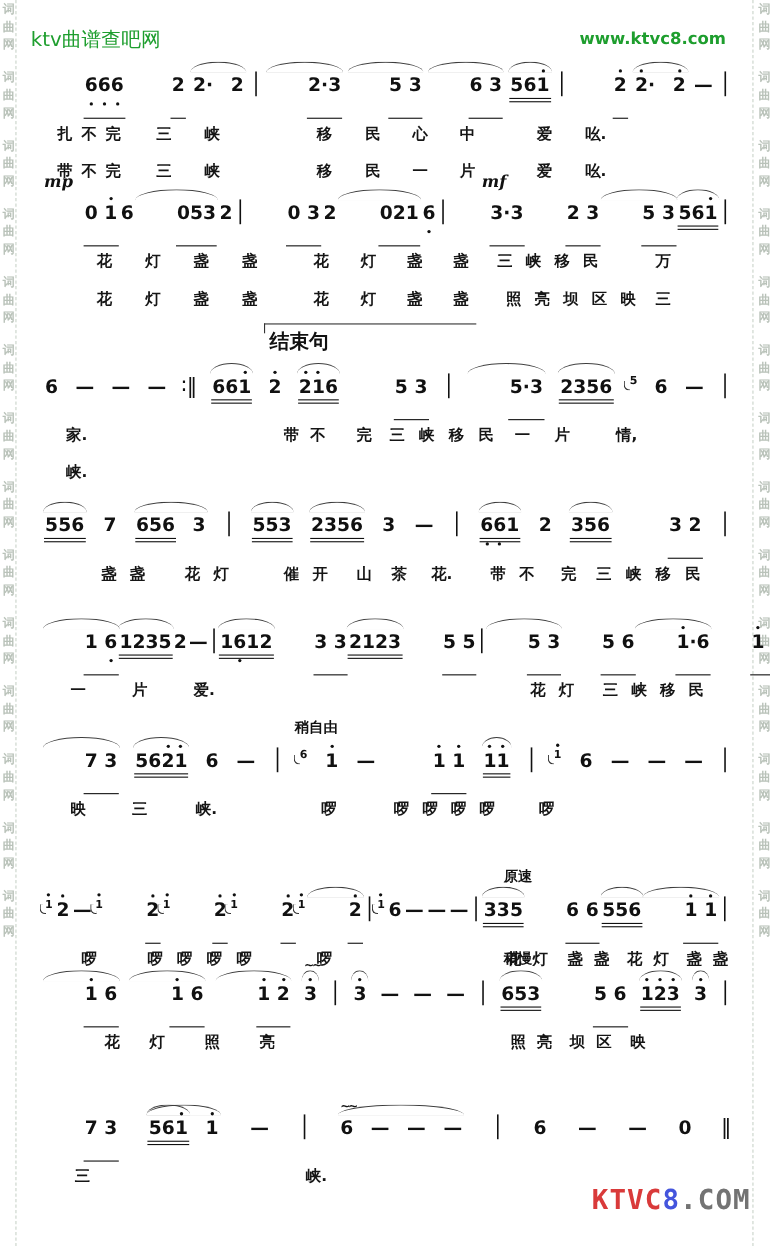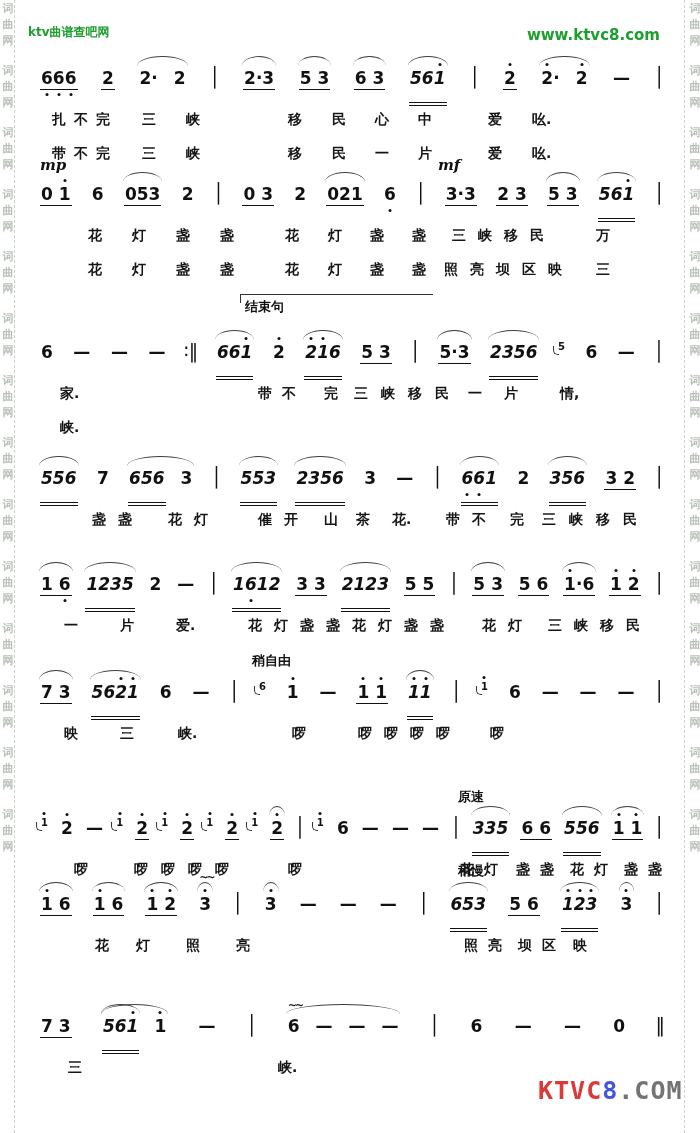--- a/index.html
+++ b/index.html
@@ -11,33 +11,33 @@
   .vline{position:absolute;top:0;bottom:0;width:0;border-left:1px dashed #c9d3c9;}
   .vline.l{left:14px;}  .vline.r{left:684px;}
   .border-chars{
     position:absolute;top:2px;bottom:0;width:14px;
     display:flex;flex-direction:column;align-items:center;gap:16px;
     color:#b9c2b9;font-size:11px;line-height:14px;font-weight:bold;overflow:hidden;
   }
   .border-chars.l{left:1px;} .border-chars.r{left:688px;}
   .bgroup{display:flex;flex-direction:column;gap:2px;align-items:center;}
   
-  .site-name{position:absolute;left:28px;top:24px;font-size:12px;font-weight:bold;}
+  .site-name{position:absolute;left:28px;top:24px;font-size:18px;font-weight:normal;}
   .site-url{position:absolute;right:40px;top:26px;font-size:15px;font-weight:bold;}
   
   .score{position:absolute;left:0;top:0;width:700px;height:1133px;}
   .system{position:absolute;left:40px;width:624px;}
   .notes{
     display:flex;justify-content:space-between;align-items:baseline;
     font-weight:bold;font-size:17px;white-space:pre;
   }
   .tok{position:relative;display:inline-block;}
   .seq{display:inline-block;white-space:pre;padding:0 1px;}
-  .tok.u1 > .seq{border-bottom:1.5px solid #111;padding-bottom:1px;}
-  .tok.u2 > .seq{border-bottom:4px double #111;padding-bottom:14px;font-style:italic;}
+  .tok.u1 > .seq{border-bottom:1.5px solid #111;padding-bottom:19px;margin-left:36px;}
+  .tok.u2 > .seq{border-bottom:4px double #111;padding-bottom:1px;}
   .ch{position:relative;display:inline-block;}
   .ch.hi::before{
     content:"";position:absolute;top:-5px;left:50%;transform:translateX(-50%);
     width:3px;height:3px;border-radius:50%;background:#111;
   }
   .ch.lo::after{
     content:"";position:absolute;bottom:-8px;left:50%;transform:translateX(-50%);
     width:3px;height:3px;border-radius:50%;background:#111;
   }
   .tok.slur::before,.tokgroup.slur::before{
@@ -52,21 +52,21 @@
   }
   .tok.bar{font-weight:400;font-size:19px;margin:0 -2px;}
   .mord{position:absolute;top:-17px;left:1px;font-size:11px;font-weight:bold;letter-spacing:-2px;}
   .tok.slur .mord{top:-23px;}
   .lyric-row{position:relative;height:29px;margin-top:5px;font-size:14px;font-weight:bold;color:#151515;}
   .lyric-seg{position:absolute;top:0;white-space:pre;}
   .marking{position:absolute;top:0;font-weight:bold;}
   .marking.dyn{font-family:"DejaVu Serif",serif;font-style:italic;font-size:15px;}
   .marking.cn{font-size:13px;}
   .bracket{position:absolute;top:2px;height:8px;border-top:1.5px solid #333;border-left:1.5px solid #333;}
-  .bracket-label{position:absolute;top:6px;font-size:13px;font-weight:bold;}
+  .bracket-label{position:absolute;top:6px;font-size:18px;font-weight:bold;}
   
   .logo{
     position:absolute;left:538px;top:1076px;font-size:25px;font-weight:bold;
     letter-spacing:1px;font-family:"DejaVu Sans Mono",monospace;
   }
 </style>
 </head>
 <body>
 
 <div class="border-chars l" style="color: rgb(185, 194, 185);">
@@ -263,21 +263,21 @@
       </div>
       <div class="lyric-row">
         <span class="lyric-seg" style="left: 48px;">花</span>
         <span class="lyric-seg" style="left: 92px;">灯</span>
         <span class="lyric-seg" style="left: 136px;">盏</span>
         <span class="lyric-seg" style="left: 180px;">盏</span>
         <span class="lyric-seg" style="left: 245px;">花</span>
         <span class="lyric-seg" style="left: 288px;">灯</span>
         <span class="lyric-seg" style="left: 330px;">盏</span>
         <span class="lyric-seg" style="left: 372px;">盏</span>
-        <span class="lyric-seg" style="left: 404px; letter-spacing: 12px;">照亮坝区映</span>
+        <span class="lyric-seg" style="left: 420px; letter-spacing: 12px;">照亮坝区映</span>
         <span class="lyric-seg" style="left: 556px;">三</span>
       </div>
     </div>
     <div class="system" style="top: 292px;">
       <div class="bracket" style="left: 200px; width: 192px;"></div>
       <span class="bracket-label" style="left: 205px;">结束句</span>
       <div class="notes" style="padding-top: 48px;"><span class="tok"><span class="seq"><span class="ch">6</span></span></span><span class="tok"><span class="seq"><span class="ch">—</span></span></span><span class="tok"><span class="seq"><span class="ch">—</span></span></span><span class="tok"><span class="seq"><span class="ch">—</span></span></span><span class="tok bar"><span class="seq"><span class="ch">∶</span><span class="ch">‖</span></span></span><span class="tok slur u2"><span class="seq"><span class="ch">6</span><span class="ch">6</span><span class="ch hi">1</span></span></span><span class="tok"><span class="seq"><span class="ch hi">2</span></span></span><span class="tok slur u2"><span class="seq"><span class="ch hi">2</span><span class="ch hi">1</span><span class="ch">6</span></span></span><span class="tok u1"><span class="seq"><span class="ch">5</span><span class="ch"> </span><span class="ch">3</span></span></span><span class="tok bar"><span class="seq"><span class="ch">│</span></span></span><span class="tok slur u1"><span class="seq"><span class="ch">5</span><span class="ch">·</span><span class="ch">3</span></span></span><span class="tok slur u2"><span class="seq"><span class="ch">2</span><span class="ch">3</span><span class="ch">5</span><span class="ch">6</span></span></span><span class="tok grace"><span class="seq"><span class="ch">5</span></span></span><span class="tok"><span class="seq"><span class="ch">6</span></span></span><span class="tok"><span class="seq"><span class="ch">—</span></span></span><span class="tok bar"><span class="seq"><span class="ch">│</span></span></span></div>
       <div class="lyric-row">
         <span class="lyric-seg" style="left: 20px;">家.</span>
         <span class="lyric-seg" style="left: 218px; letter-spacing: 10px;">带不</span>
@@ -304,27 +304,26 @@
         <span class="lyric-seg" style="left: 470px;">完</span>
         <span class="lyric-seg" style="left: 502px; letter-spacing: 13px;">三峡移民</span>
       </div>
     </div>
     <div class="system" style="top: 546px;">
       <div class="notes" style="padding-top: 26px;"><span class="tok slur u1"><span class="seq"><span class="ch">1</span><span class="ch"> </span><span class="ch lo">6</span></span></span><span class="tok slur u2"><span class="seq"><span class="ch">1</span><span class="ch">2</span><span class="ch">3</span><span class="ch">5</span></span></span><span class="tok"><span class="seq"><span class="ch">2</span></span></span><span class="tok"><span class="seq"><span class="ch">—</span></span></span><span class="tok bar"><span class="seq"><span class="ch">│</span></span></span><span class="tok slur u2"><span class="seq"><span class="ch">1</span><span class="ch lo">6</span><span class="ch">1</span><span class="ch">2</span></span></span><span class="tok u1"><span class="seq"><span class="ch">3</span><span class="ch"> </span><span class="ch">3</span></span></span><span class="tok slur u2"><span class="seq"><span class="ch">2</span><span class="ch">1</span><span class="ch">2</span><span class="ch">3</span></span></span><span class="tok u1"><span class="seq"><span class="ch">5</span><span class="ch"> </span><span class="ch">5</span></span></span><span class="tok bar"><span class="seq"><span class="ch">│</span></span></span><span class="tok slur u1"><span class="seq"><span class="ch">5</span><span class="ch"> </span><span class="ch">3</span></span></span><span class="tok u1"><span class="seq"><span class="ch">5</span><span class="ch"> </span><span class="ch">6</span></span></span><span class="tok slur u1"><span class="seq"><span class="ch hi">1</span><span class="ch">·</span><span class="ch">6</span></span></span><span class="tok u1"><span class="seq"><span class="ch hi">1</span><span class="ch"> </span><span class="ch hi">2</span></span></span><span class="tok bar"><span class="seq"><span class="ch">│</span></span></span></div>
       <div class="lyric-row">
         <span class="lyric-seg" style="left: 24px;">一</span>
         <span class="lyric-seg" style="left: 80px;">片</span>
         <span class="lyric-seg" style="left: 136px;">爱.</span>
-        <span class="lyric-seg" style="left: 208px; letter-spacing: 12px;">花灯盏盏花灯盏盏</span>
         <span class="lyric-seg" style="left: 442px; letter-spacing: 12px;">花灯</span>
         <span class="lyric-seg" style="left: 508px; letter-spacing: 12px;">三峡移民</span>
       </div>
     </div>
     <div class="system" style="top: 652px;">
-      <span class="marking cn" style="left: 212px; font-family: Liberation Mono, monospace;">稍自由</span>
+      <span class="marking cn" style="left: 228px; font-family: Liberation Mono, monospace;">稍自由</span>
       <div class="notes" style="padding-top: 28px;"><span class="tok slur u1"><span class="seq"><span class="ch">7</span><span class="ch"> </span><span class="ch">3</span></span></span><span class="tok slur u2"><span class="seq"><span class="ch">5</span><span class="ch">6</span><span class="ch hi">2</span><span class="ch hi">1</span></span></span><span class="tok"><span class="seq"><span class="ch">6</span></span></span><span class="tok"><span class="seq"><span class="ch">—</span></span></span><span class="tok bar"><span class="seq"><span class="ch">│</span></span></span><span class="tok grace"><span class="seq"><span class="ch">6</span></span></span><span class="tok"><span class="seq"><span class="ch hi">1</span></span></span><span class="tok"><span class="seq"><span class="ch">—</span></span></span><span class="tok u1"><span class="seq"><span class="ch hi">1</span><span class="ch"> </span><span class="ch hi">1</span></span></span><span class="tok slur u2"><span class="seq"><span class="ch hi">1</span><span class="ch hi">1</span></span></span><span class="tok bar"><span class="seq"><span class="ch">│</span></span></span><span class="tok grace"><span class="seq"><span class="ch hi">1</span></span></span><span class="tok"><span class="seq"><span class="ch">6</span></span></span><span class="tok"><span class="seq"><span class="ch">—</span></span></span><span class="tok"><span class="seq"><span class="ch">—</span></span></span><span class="tok"><span class="seq"><span class="ch">—</span></span></span><span class="tok bar"><span class="seq"><span class="ch">│</span></span></span></div>
       <div class="lyric-row">
         <span class="lyric-seg" style="left: 24px;">映</span>
         <span class="lyric-seg" style="left: 80px;">三</span>
         <span class="lyric-seg" style="left: 138px;">峡.</span>
         <span class="lyric-seg" style="left: 252px;">啰</span>
         <span class="lyric-seg" style="left: 318px; letter-spacing: 12px;">啰啰啰啰</span>
         <span class="lyric-seg" style="left: 450px;">啰</span>
       </div>
     </div>

